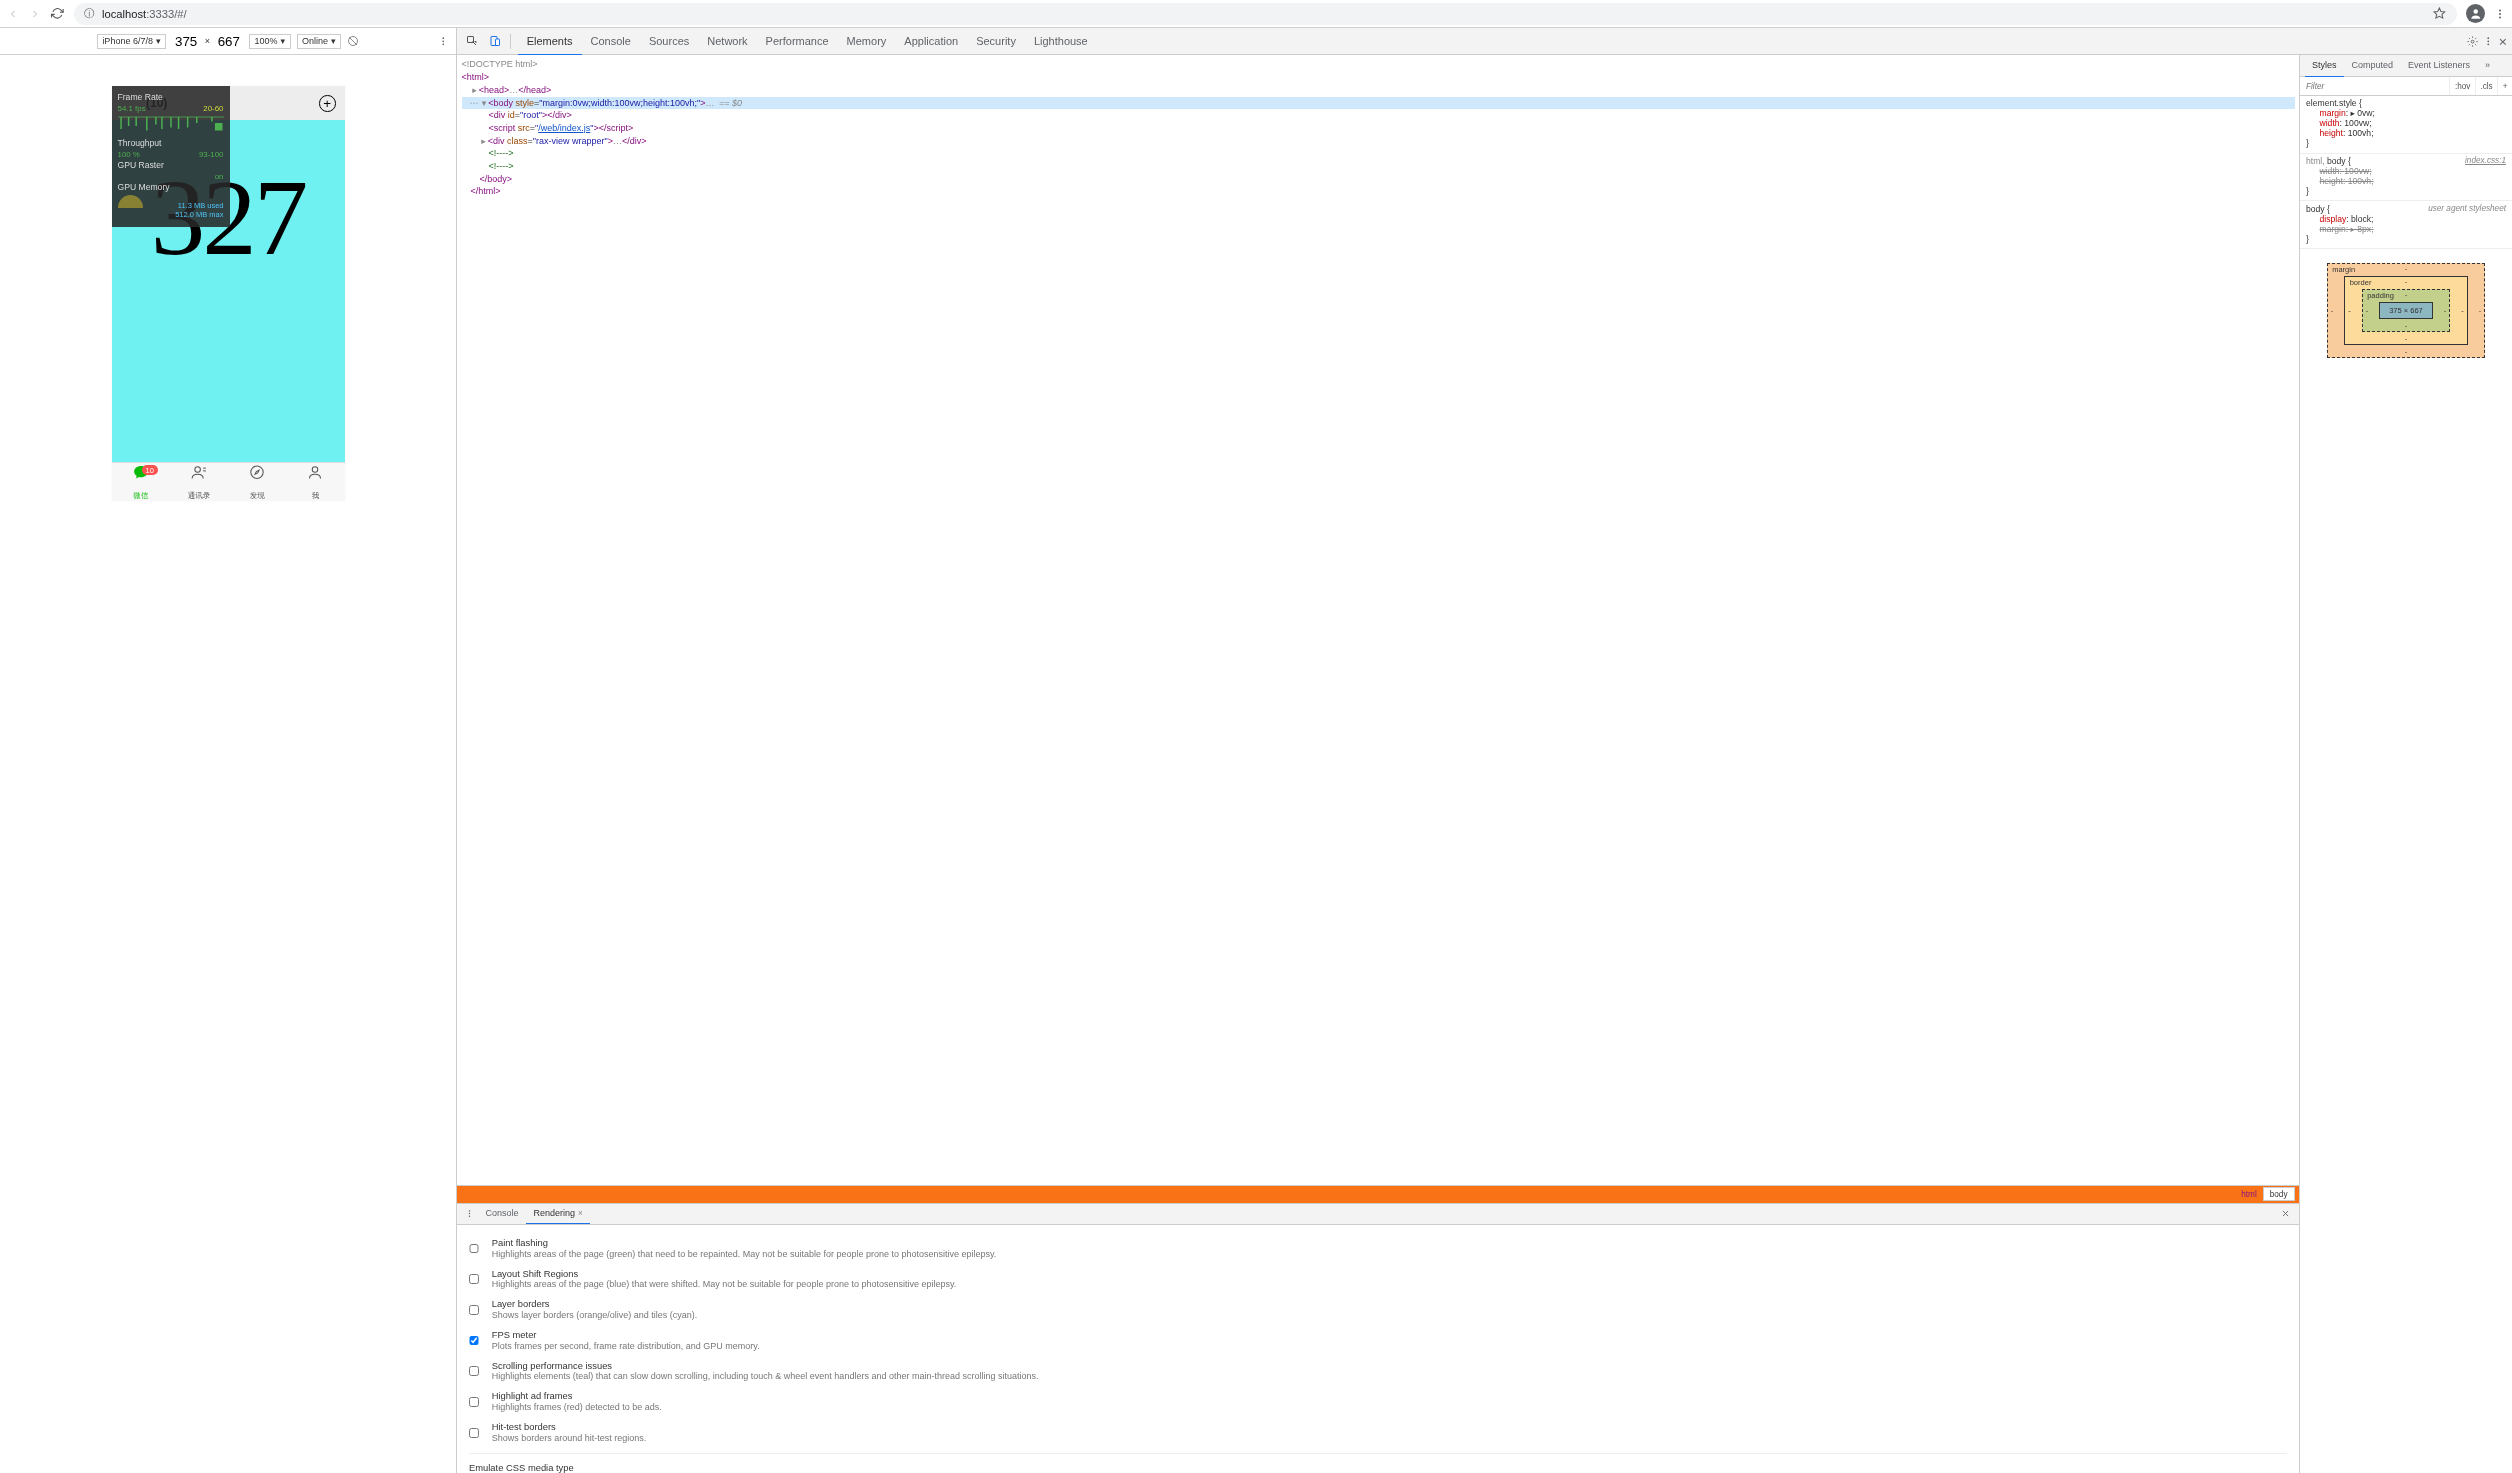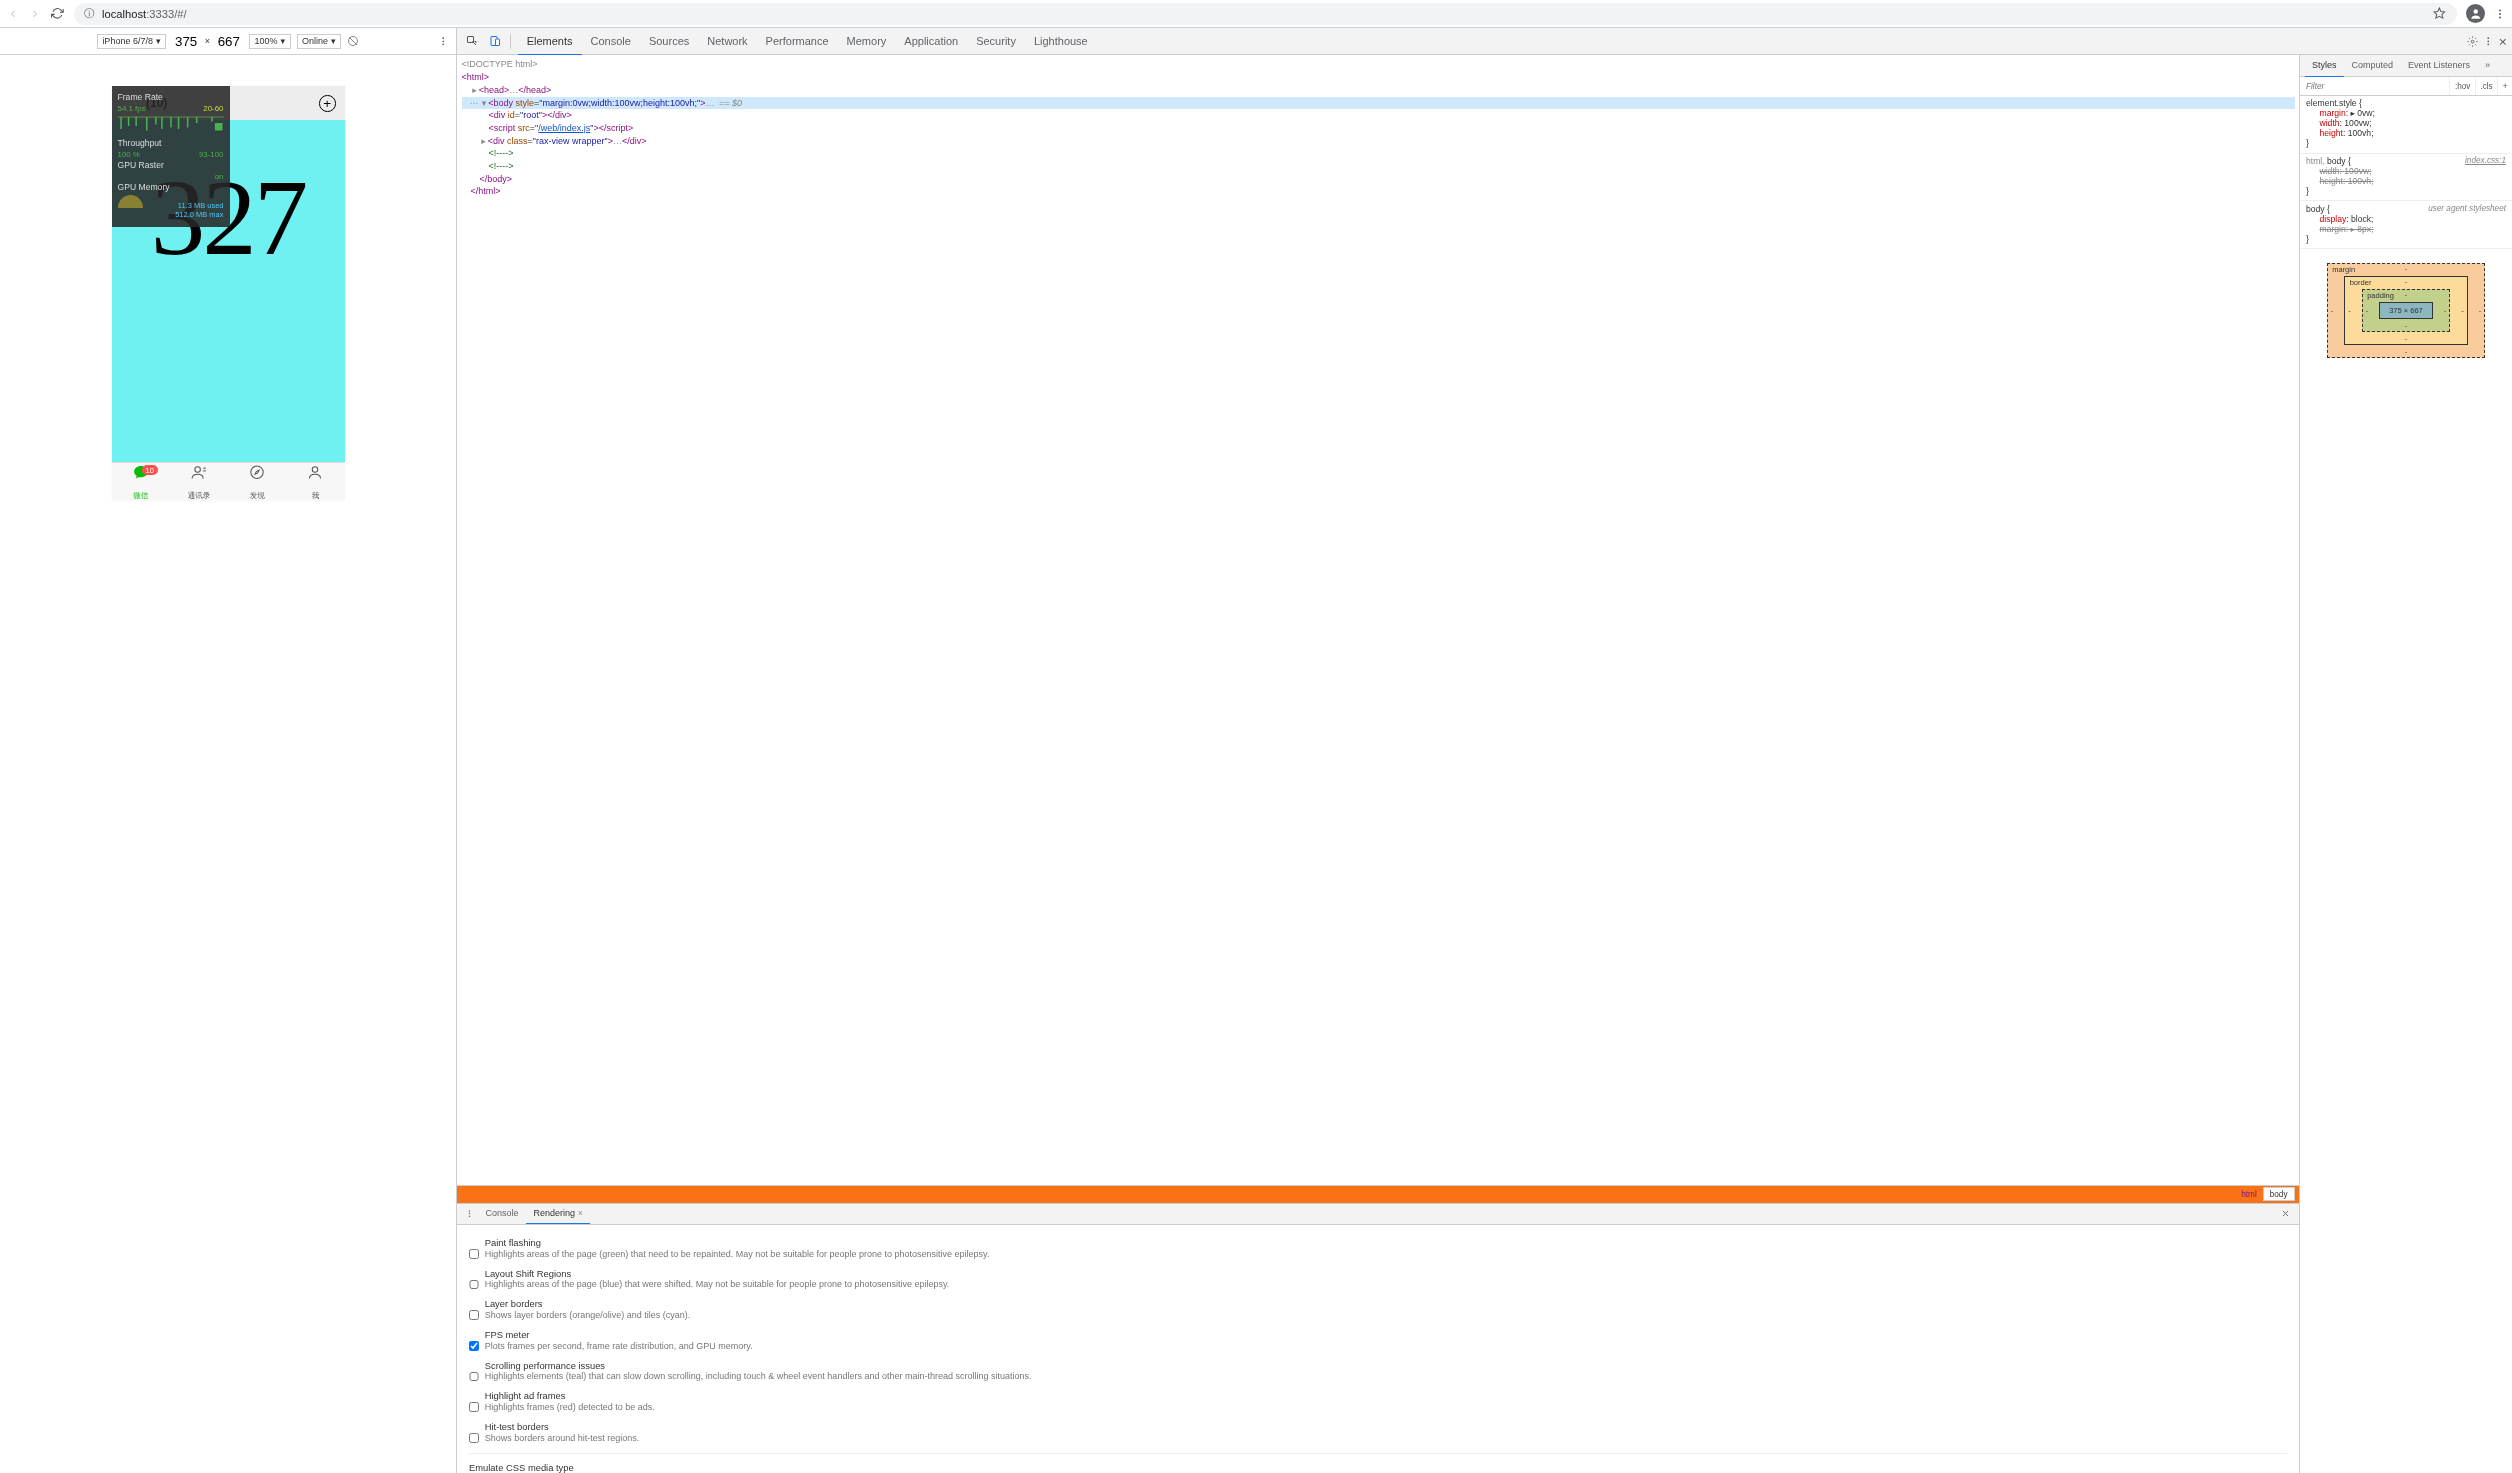--- a/index.html
+++ b/index.html
@@ -106,21 +106,21 @@
 .bm-dash.left { left:3px; top:50%; transform:translateY(-50%);}
 .bm-dash.right { right:3px; top:50%; transform:translateY(-50%);}
 
 .drawer { border-top:0.7px solid #ccc; background:#fff; display:flex; flex-direction:column;}
 .drawer-tabs { height:21px; border-bottom:0.7px solid #ccc; background:#f3f3f3; display:flex; align-items:center; padding:0 3px; font-size:9px;}
 .drawer-tab { padding:0 7.5px; height:21px; display:flex; align-items:center; color:#5f6368; border-bottom:1.5px solid transparent; cursor:pointer; gap:3px;}
 .drawer-tab.active { border-bottom-color:#1a73e8; color:#333;}
 .drawer-close { margin-left:auto; padding:0 6px; color:#666; cursor:pointer;}
 .drawer-dots { padding:0 4.5px; color:#666;}
 .drawer-body { padding:7.5px 12px 12px; overflow:auto; max-height:248px;}
-.render-opt { display:flex; gap:6px; padding:4.5px 0; align-items:flex-end;}
+.render-opt { display:flex; gap:13px; padding:4.5px 0; align-items:center;}
 .render-opt input[type=checkbox] { margin-top:1.5px; width:9.7px; height:9.7px;}
 .render-opt .t { font-size:9.4px; color:#333; font-weight:500;}
 .render-opt .d { font-size:9px; color:#777; margin-top:0.7px;}
 .render-sep { border-top:0.7px solid #eee; margin:6px 0 7.5px;}
 .emu-section .t { font-size:9.4px; color:#333; font-weight:500;}
 svg { display:block; }
 </style>
 </head>
 <body>
 

